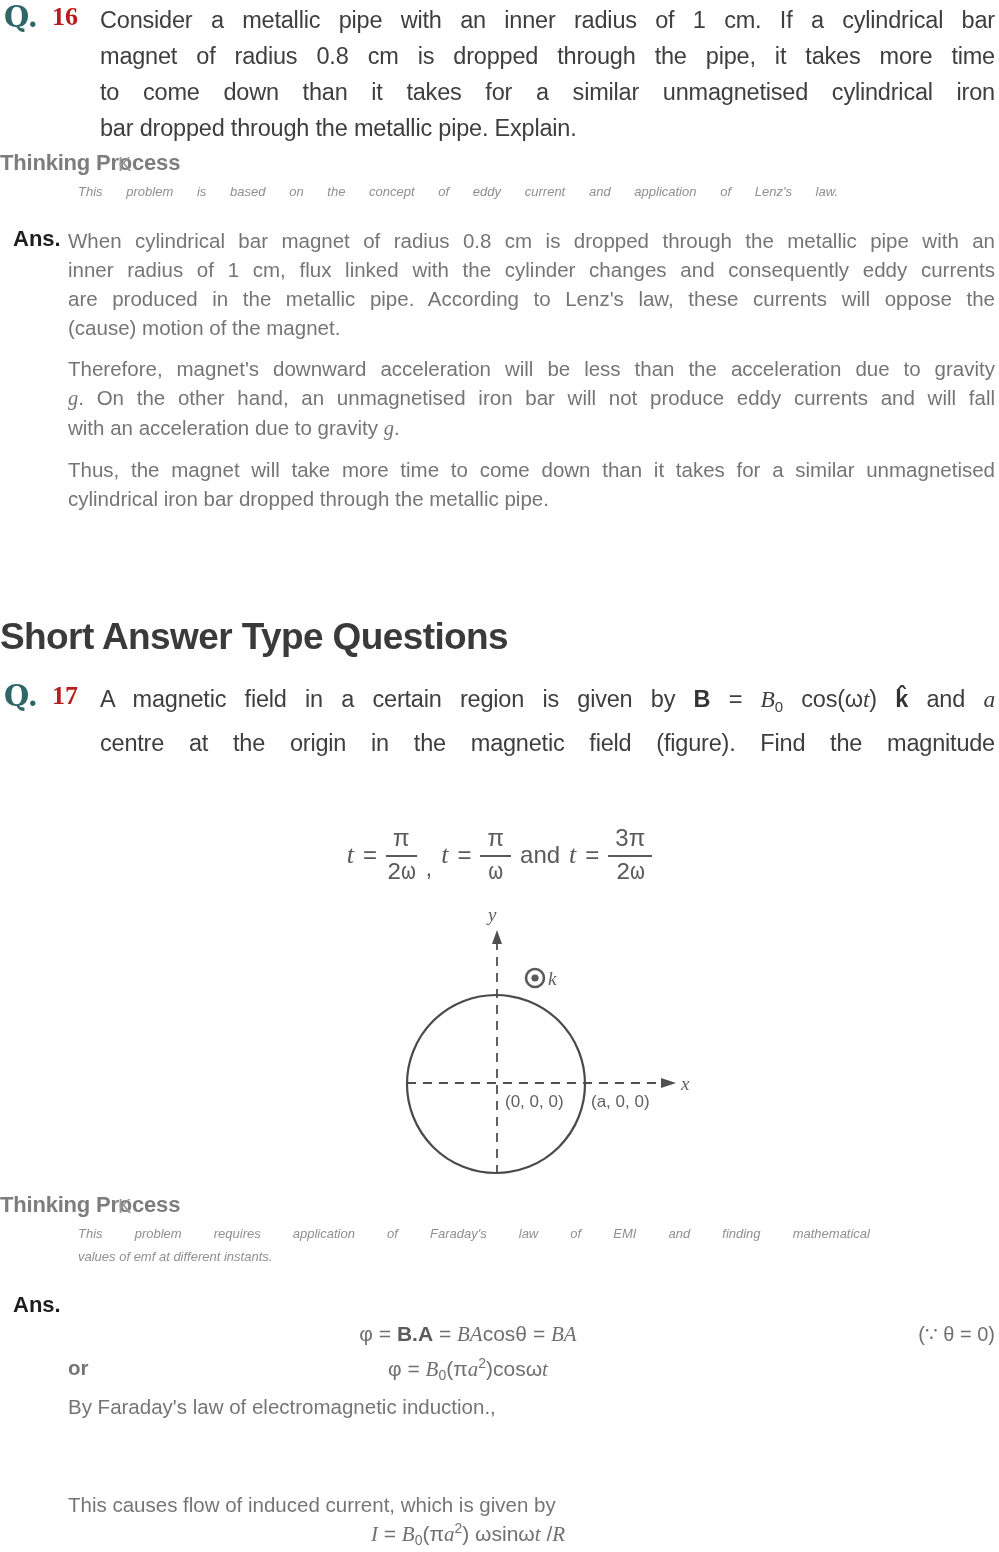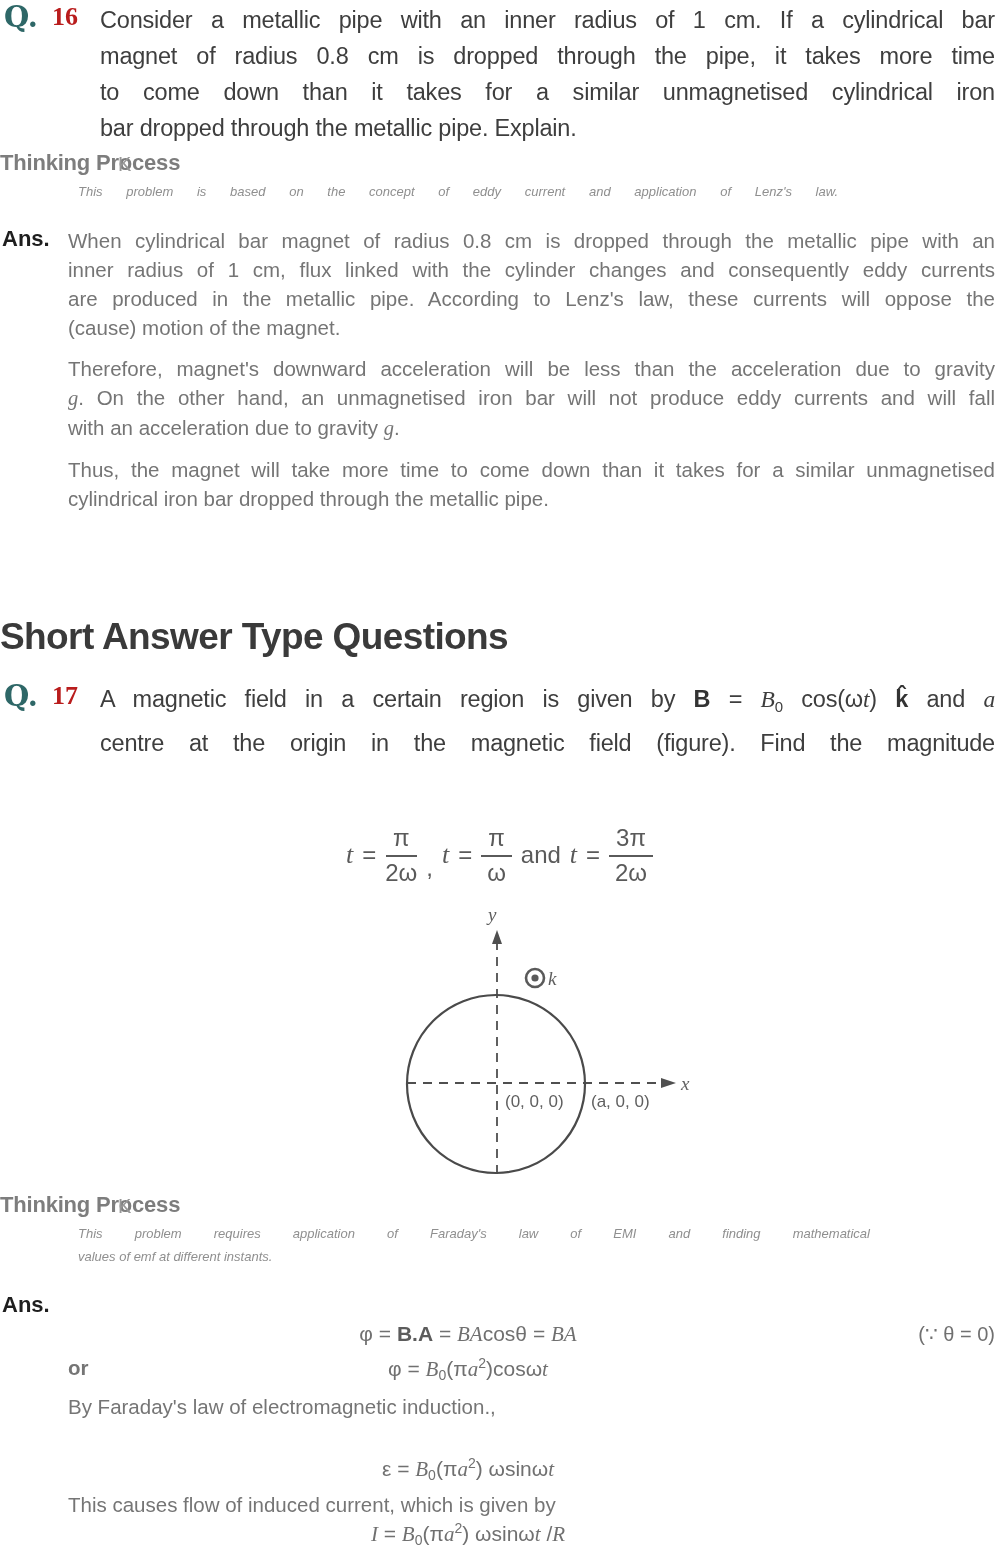--- a/index.html
+++ b/index.html
@@ -28,36 +28,36 @@
   
   .tp { position:absolute; left:0; right:0; }
   .tp-icon { position:absolute; left:118px; top:3px; font-size:20px; color:#979797; }
   .tp-title { font-size:22px; font-weight:700; color:#7d7d7d; letter-spacing:-0.2px; }
   .tp-body { margin-left:78px; margin-top:4px; font-style:italic; font-size:13px; line-height:23px; color:#8f8f8f; }
   .tp-j { width:792px; text-align:justify; text-align-last:justify; }
   .tp-j1 { width:760px; text-align:justify; text-align-last:justify; }
 
   
   .ans-block { position:absolute; left:0; right:0; }
-  .ans-label { position:absolute; left:2px; top:0; font-size:22px; font-weight:700; color:#1e1e1e;text-align:right; }
+  .ans-label { position:absolute; left:13px; top:0; font-size:22px; font-weight:700; color:#1e1e1e;text-align:right; }
   .ans-body { margin-left:68px; margin-right:4px; font-size:20.5px; line-height:29px; color:#757575; }
   .ans-body .para { margin:0 0 12px 0; }
 
   
   .sec-heading { position:absolute; left:0; top:0; font-size:37px; font-weight:700; color:#3a3a3a; letter-spacing:-0.6px; }
 
   
   .teq {
     position:absolute; left:0; right:0; display:flex; justify-content:center; align-items:center;
     gap:9px; font-size:24px; color:#5a5a5a;
   }
   .teq .var { font-family:"Liberation Serif", serif; font-style:italic; font-size:26px; }
   .frac { display:inline-flex; flex-direction:column; align-items:center; line-height:1.15; }
   .frac .num { border-bottom:2px solid #5a5a5a; padding:0 7px 3px; }
-  .frac .den { padding-top:2px; }
+  .frac .den { padding-top:2px;font-family:Liberation Mono, monospace; }
   .low { align-self:flex-end; padding-bottom:4px; }
 
   
   .fig { position:absolute; }
   .fig text { fill:#5f5f5f; font-size:17px; font-family:"Liberation Sans", sans-serif; }
   .fig .axlbl { font-family:"Liberation Serif", serif; font-style:italic; font-size:19px; }
 
   
   .ans17-rows { position:absolute; left:0; right:0; }
   .eqrow { position:absolute; left:68px; width:800px; text-align:center; font-size:21px; color:#707070; }
@@ -177,20 +177,19 @@
     <span class="ans-label">Ans.</span>
 
     <div class="eqrow" style="top:30px;"><span>φ = </span><span class="bd">B.A</span><span> = </span><span class="it">BA</span><span>cosθ = </span><span class="it">BA</span></div>
     <span class="note" style="top:30px;">(∵ θ = 0)</span>
 
     <span class="orlbl" style="top:64px;font-weight:bold;">or</span>
     <div class="eqrow" style="top:63px;"><span>φ = </span><span class="it">B</span><span class="sb">0</span><span>(π</span><span class="it">a</span><span class="sp">2</span><span>)cosω</span><span class="it">t</span></div>
 
     <div class="bodyline" style="top:103px;">By Faraday's law of electromagnetic induction.,</div>
 
-    <div class="eqrow" style="top:163px;"><span>ε = </span><span class="it">B</span><span class="sb">0</span><span>(π</span><span class="it">a</span><span class="sp">2</span><span>) ωsinω</span><span class="it">t</span></div>
 
     <div class="bodyline" style="top:201px;">This causes flow of induced current, which is given by</div>
 
     <div class="eqrow" style="top:228px;"><span class="it">I</span><span> = </span><span class="it">B</span><span class="sb">0</span><span>(π</span><span class="it">a</span><span class="sp">2</span><span>) ωsinω</span><span class="it">t</span><span> /</span><span class="it">R</span></div>
   </section>
 
 </div>
 
 </body></html>

